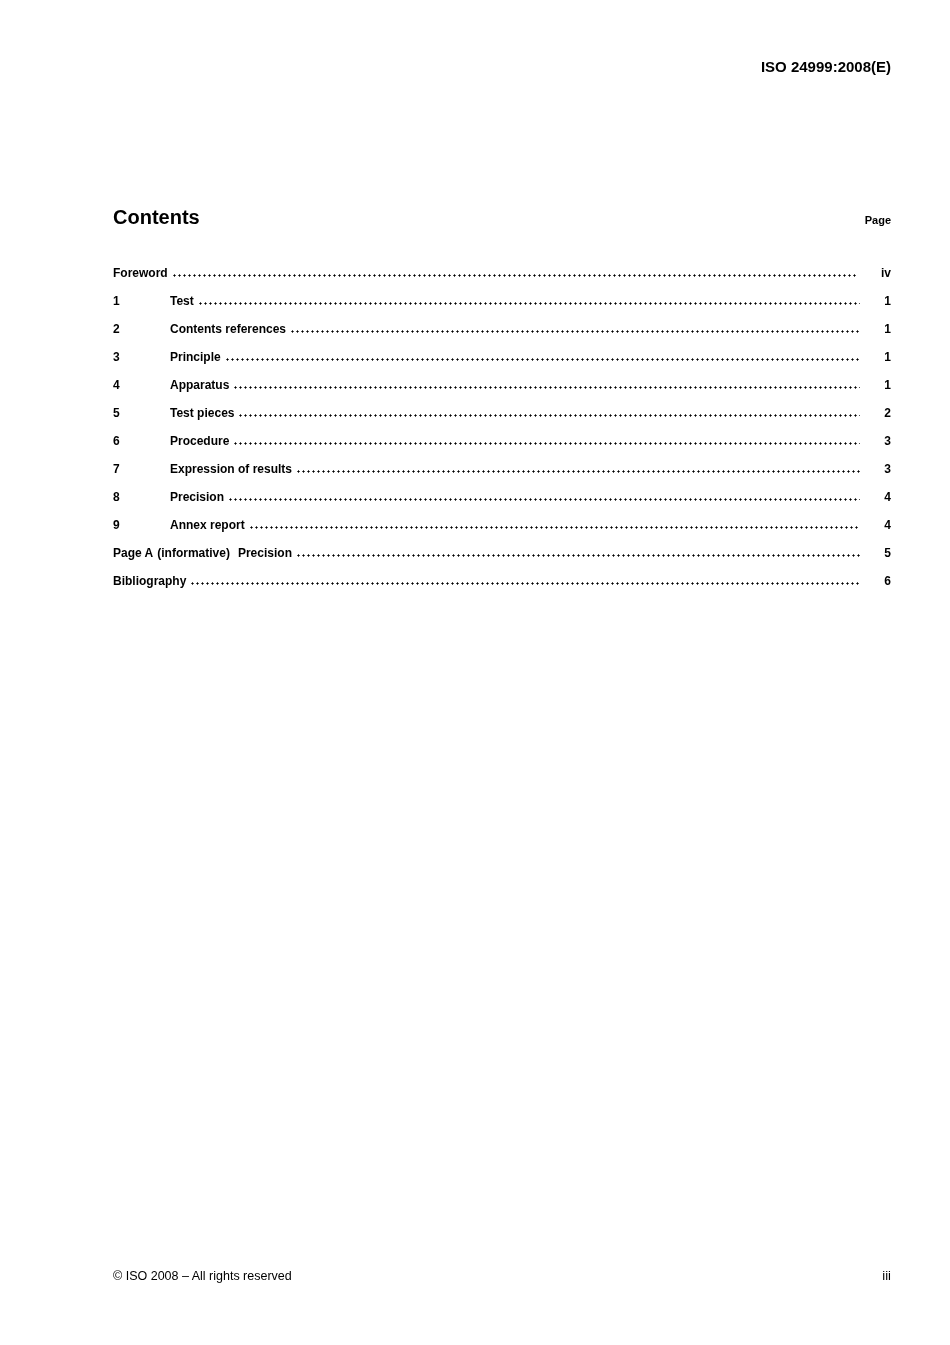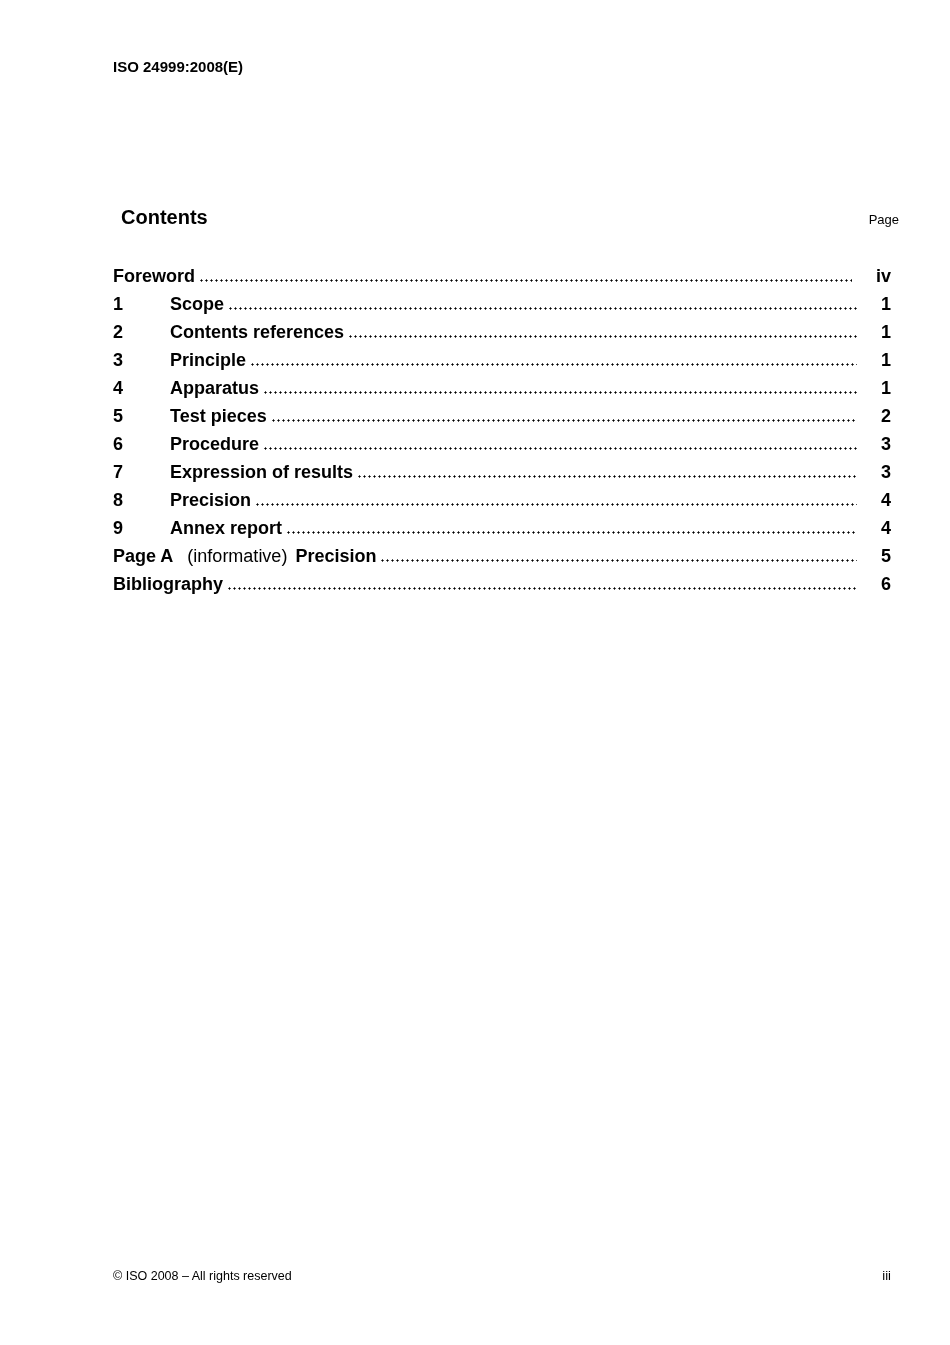--- a/index.html
+++ b/index.html
@@ -14,63 +14,62 @@
     background: #ffffff;
     font-family: "Liberation Sans", sans-serif;
     color: #000000;
     overflow: hidden;
   }
   .doc-header {
     position: absolute;
     top: 58px;
     left: 113px;
     width: 778px;
-    text-align: left;
+    text-align: right;
     font-size: 15px;
     font-weight: bold;
   }
   .contents-bar {
     position: absolute;
     top: 206px;
     left: 113px;
     width: 778px;
     display: flex;
     justify-content: space-between;
     align-items: baseline;
-    margin-left: 8px;
   }
   .contents-title {
     font-size: 20px;
     font-weight: bold;
   }
   .page-label {
-    font-size: 13px;
-    font-weight: normal;
+    font-size: 11px;
+    font-weight: bold;
   }
   .toc {
     position: absolute;
     top: 266px;
     left: 113px;
     width: 778px;
   }
   .toc-row {
     display: flex;
     align-items: baseline;
     height: 28px;
-    font-size: 18px;
+    font-size: 12px;
     font-weight: bold;
     cursor: default;
   }
   .toc-num {
     flex: 0 0 57px;
     width: 57px;
   }
   .toc-mid {
-    font-weight: normal;
-    margin-left: 14px;
+    font-weight: bold;
+    margin-left: 4px;
   }
   .toc-suffix {
     margin-left: 8px;
   }
   .leader {
     flex: 1;
     height: 4px;
     margin: 0 4px 0 4px;
     background-image: radial-gradient(circle, #000 0.9px, transparent 1.2px);
     background-size: 5px 3px;
@@ -108,21 +107,21 @@
   </div>
 
   <div class="toc">
       <div class="toc-row">
         <span class="toc-label">Foreword</span>
         <span class="leader"></span>
         <span class="toc-page">iv</span>
       </div>
       <div class="toc-row">
         <span class="toc-num">1</span>
-        <span class="toc-label">Scope</span>
+        <span class="toc-label">Test</span>
         <span class="leader"></span>
         <span class="toc-page">1</span>
       </div>
       <div class="toc-row">
         <span class="toc-num">2</span>
         <span class="toc-label">Contents references</span>
         <span class="leader"></span>
         <span class="toc-page">1</span>
       </div>
       <div class="toc-row">

